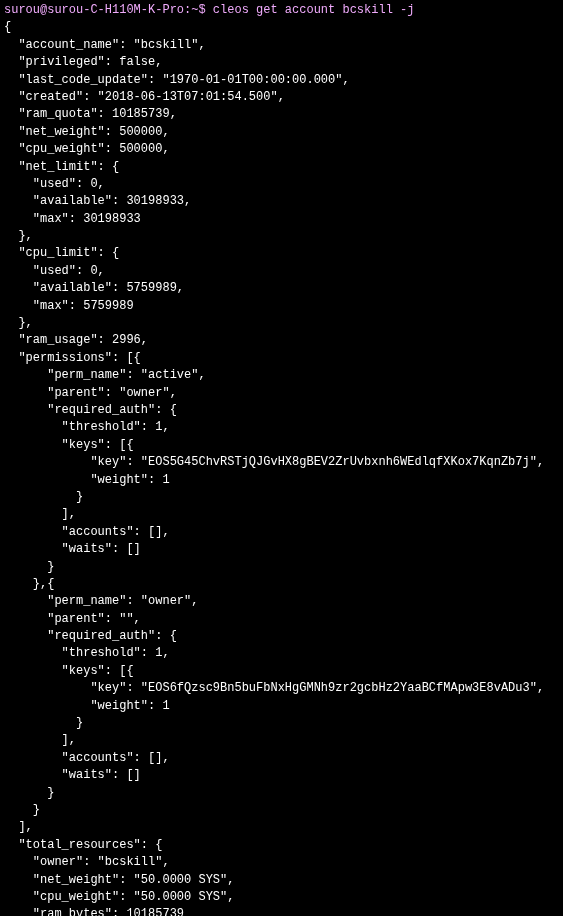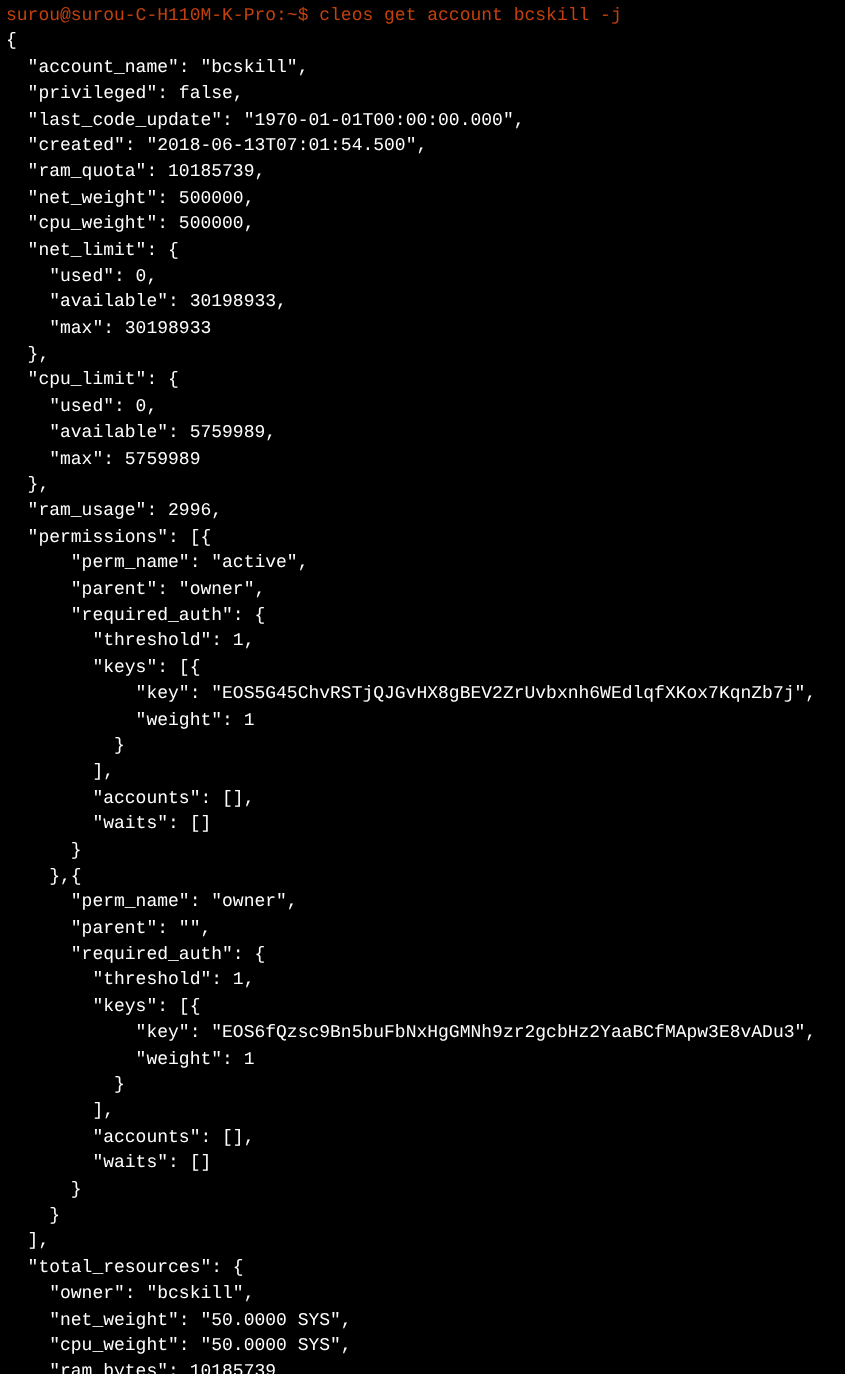--- a/index.html
+++ b/index.html
@@ -16,21 +16,21 @@
       padding: 0;
       width: 563px;
       height: 916px;
       overflow: hidden;
     }
     .terminal {
       white-space: pre;
       padding: 2px 4px;
     }
     .prompt {
-      color: #c2410c;
+      color: #f0abfc;
     }
   </style>
 </head>
 <body>
 
 <div class="terminal"><span class="prompt">surou@surou-C-H110M-K-Pro:~$ cleos get account bcskill -j</span>
 <span>{
   "account_name": "bcskill",
   "privileged": false,
   "last_code_update": "1970-01-01T00:00:00.000",

